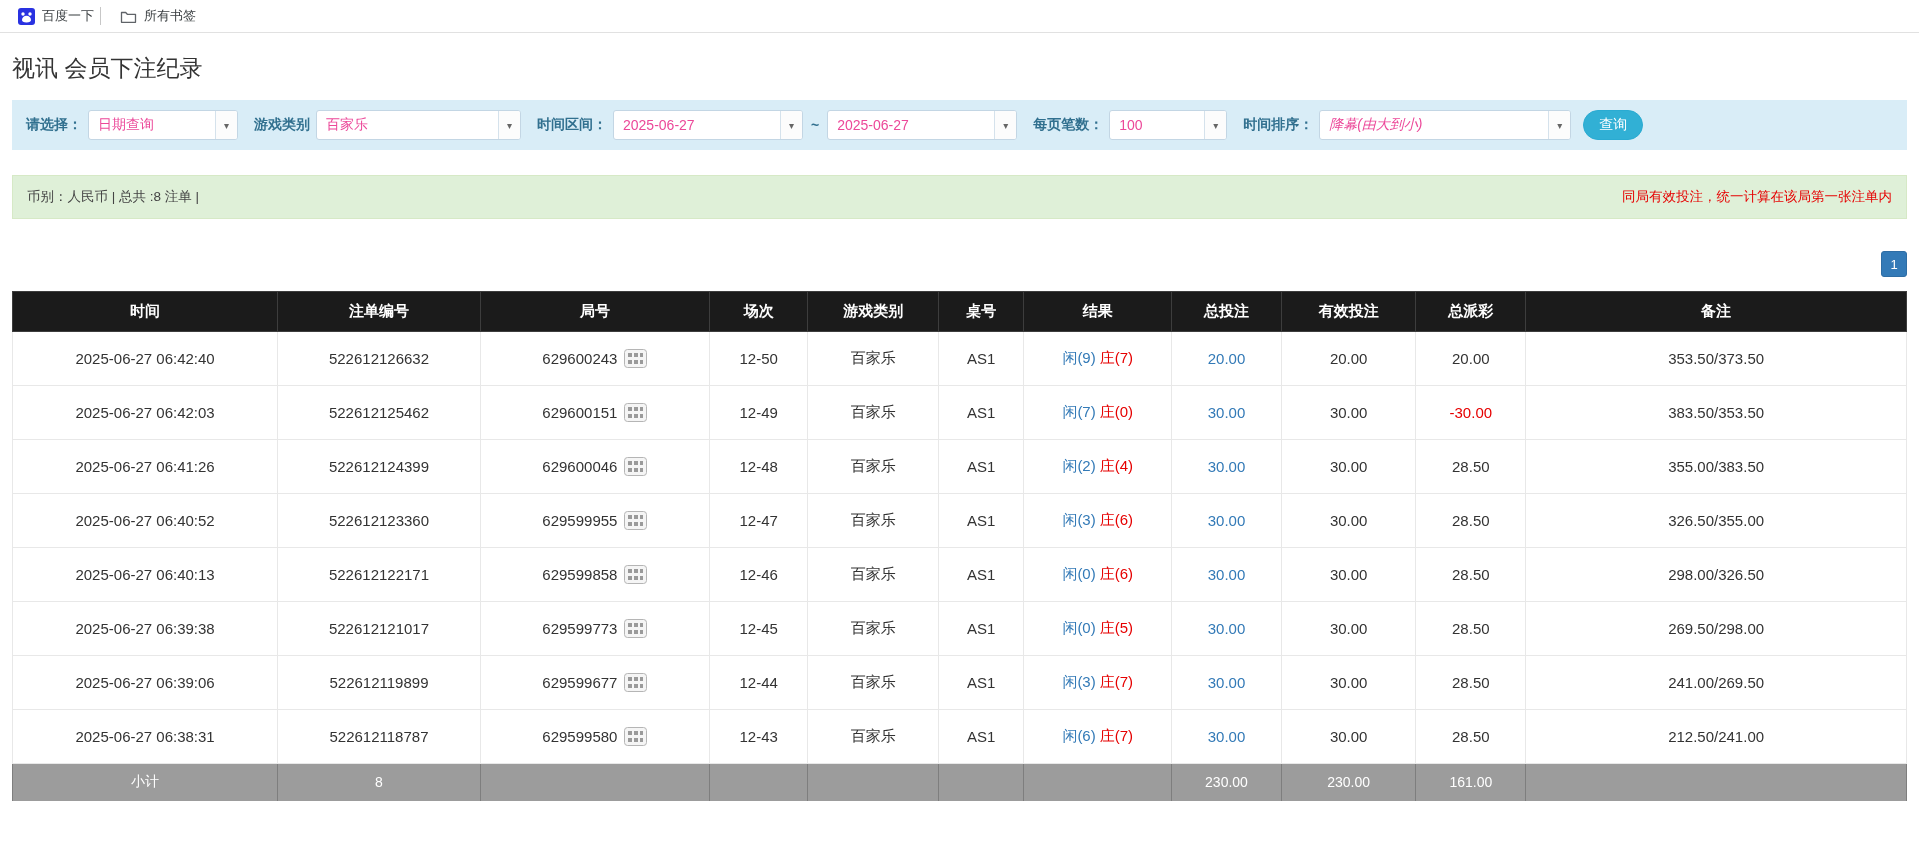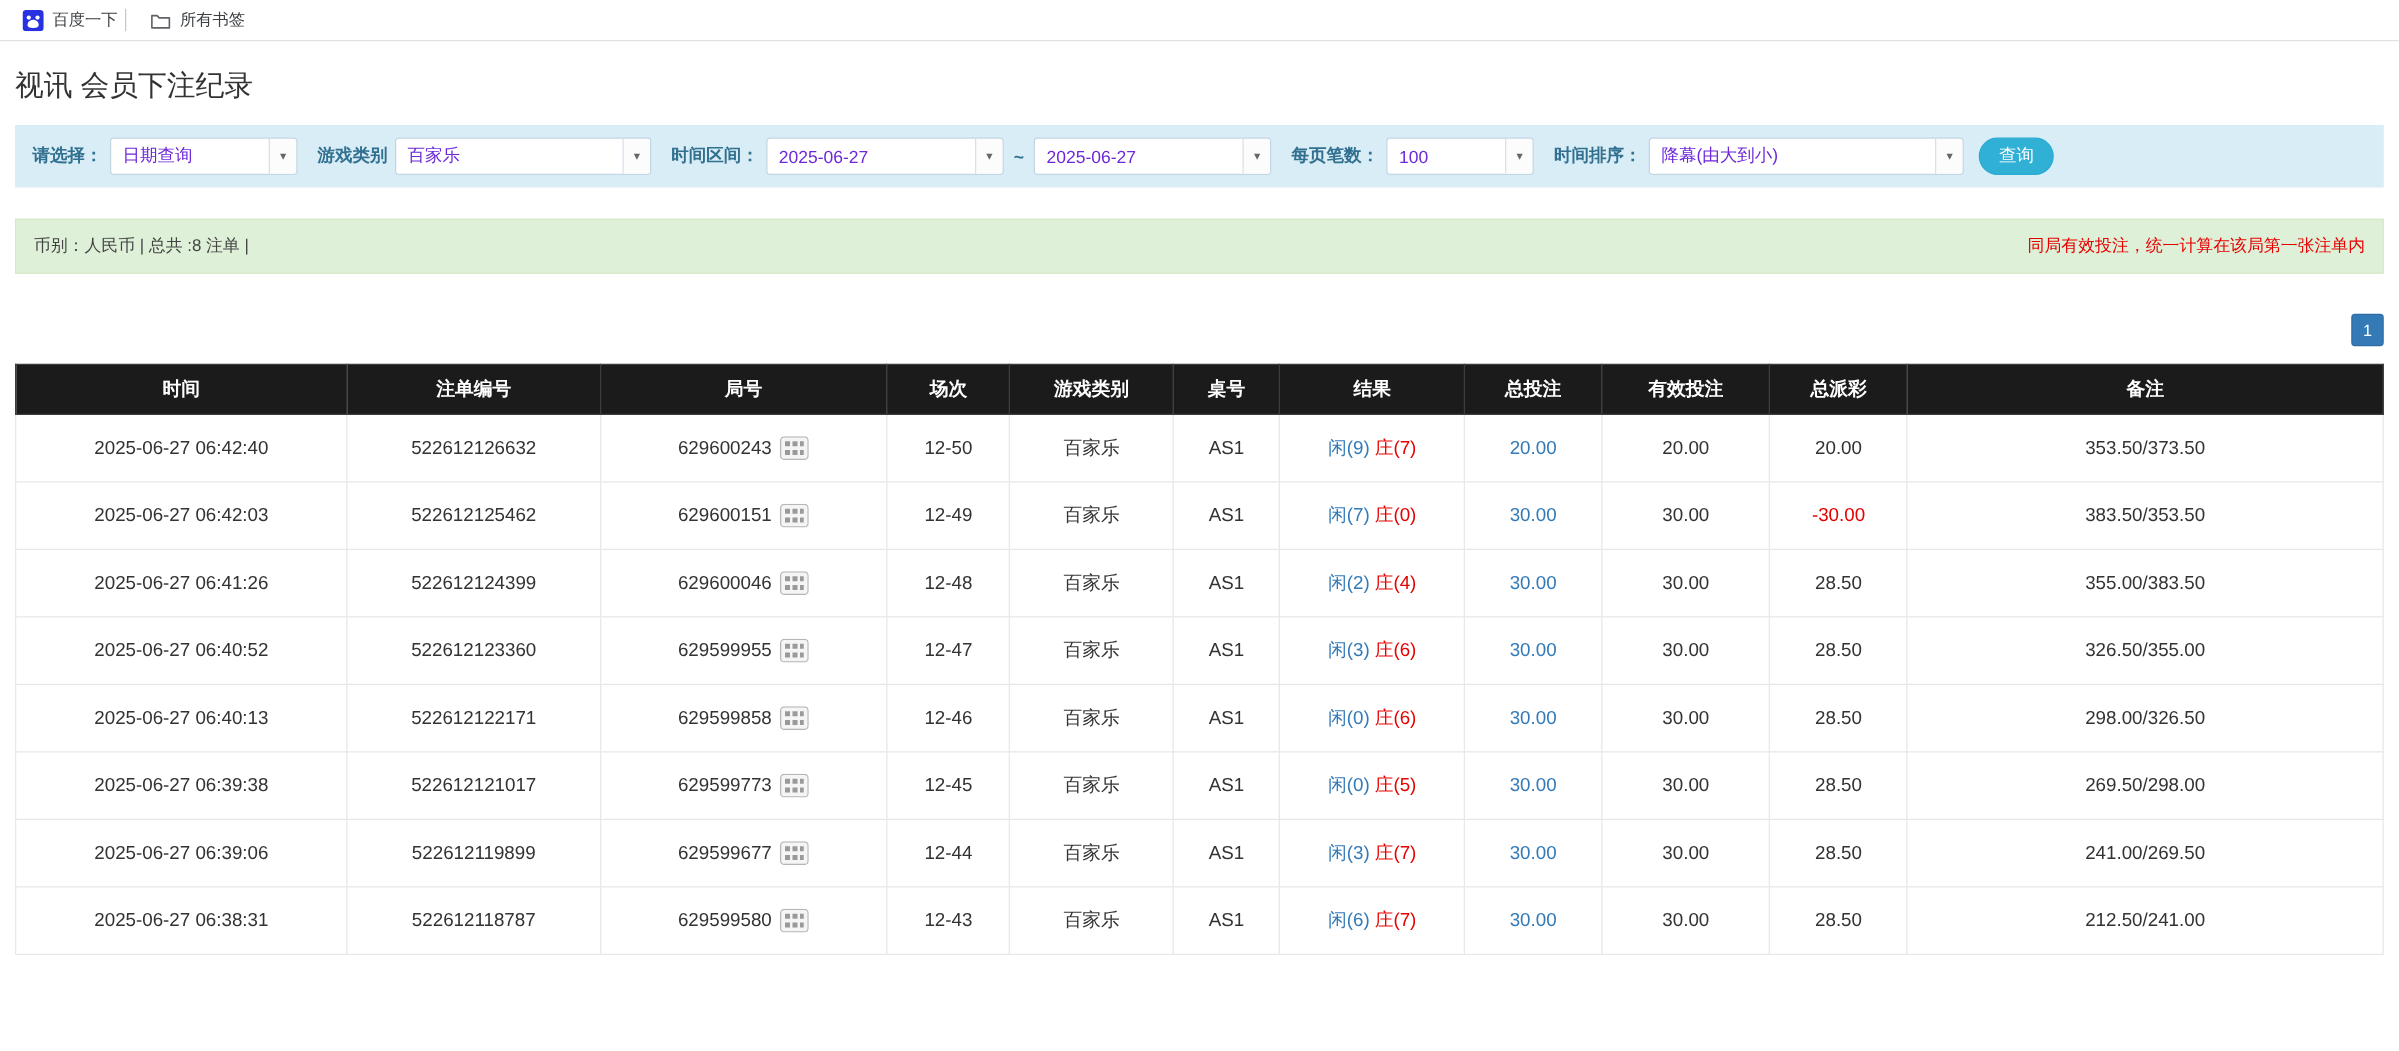--- a/index.html
+++ b/index.html
@@ -33,27 +33,27 @@
     padding:10px 14px; display:flex; align-items:center;
     font-size:14px; height:50px;
   }
   .flabel { font-weight:bold; color:#31708f; white-space:nowrap; margin-right:6px; }
   .fgap { margin-left:16px; }
   .tilde { font-weight:bold; color:#31708f; margin:0 8px; }
   .combo {
     display:inline-flex; align-items:stretch; height:30px; background:#fff;
     border:1px solid #c3d6e4; border-radius:3px; overflow:hidden; cursor:pointer;
   }
-  .combo-text { display:flex; align-items:center; padding:0 9px; color:#6d28d9; flex:1; white-space:nowrap; }
+  .combo-text { display:flex; align-items:center; padding:0 9px; color:#ec4899; flex:1; white-space:nowrap; }
   .combo-btn {
     width:22px; display:flex; align-items:center; justify-content:center;
     border-left:1px solid #d5e2ec; background:#fcfcfc; color:#666; font-size:10px;
   }
   .w-query{width:150px;} .w-game{width:205px;} .w-date{width:190px;}
-  .w-size{width:118px;} .w-sort{width:252px;}
+  .w-size{width:118px;} .w-sort{width:252px;font-style:italic;}
   .query-btn {
     margin-left:12px; height:30px; padding:0 15px; border:1px solid #2aabd2;
     background:var(--c-accent,#31b0d5); color:#fff; font-size:14px; border-radius:15px; cursor:pointer;
     font-family:inherit;
   }
 
   
   .summary-bar {
     margin:25px 12px 0 12px; background:var(--c-summary-bg,#dff0d8);
     border:1px solid #d6e9c6; padding:0 14px; height:44px;
@@ -407,14 +407,27 @@
         <td>百家乐</td>
         <td>AS1</td>
         <td><span class="player">闲(6)</span><span class="banker">庄(7)</span></td>
         <td><span class="bet-link">30.00</span></td>
         <td>30.00</td>
         <td><span class="">28.50</span></td>
         <td>212.50/241.00</td>
       </tr>
     </tbody>
   <tfoot>
+    <tr>
+      <td>小计</td>
+      <td>8</td>
+      <td></td>
+      <td></td>
+      <td></td>
+      <td></td>
+      <td></td>
+      <td>230.00</td>
+      <td>230.00</td>
+      <td>161.00</td>
+      <td></td>
+    </tr>
   </tfoot>
 </table>
 
 </body></html>

